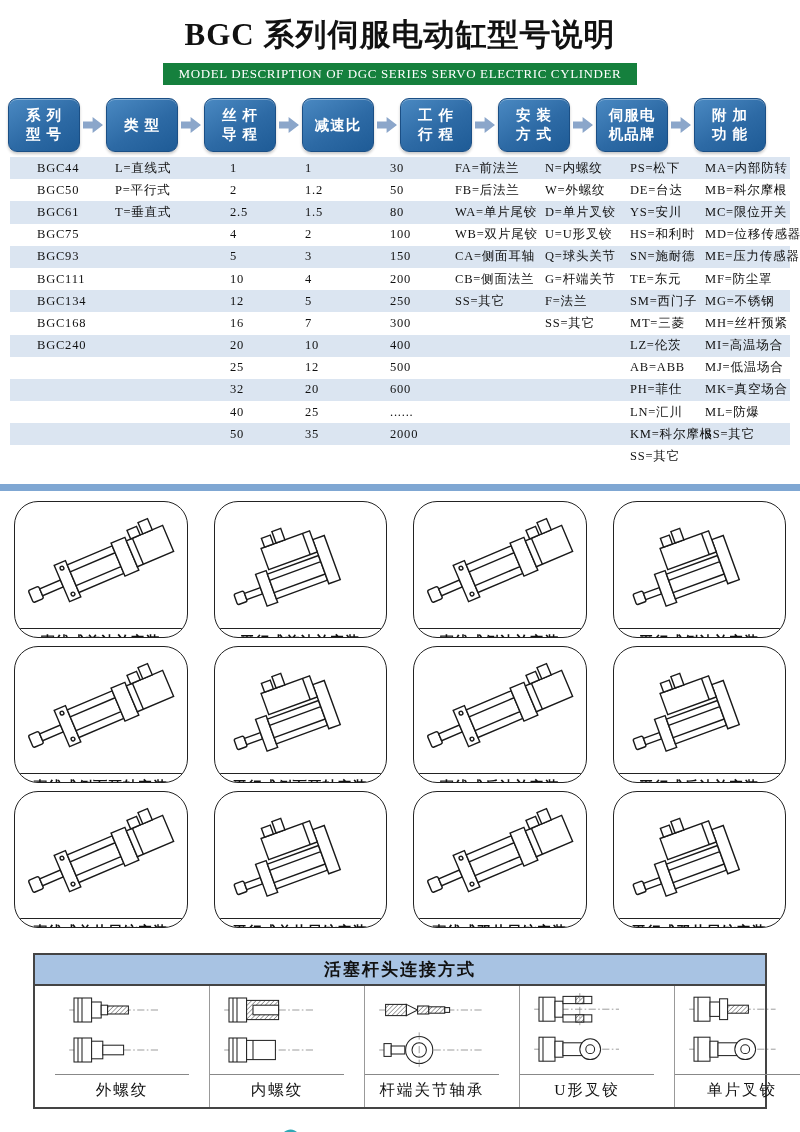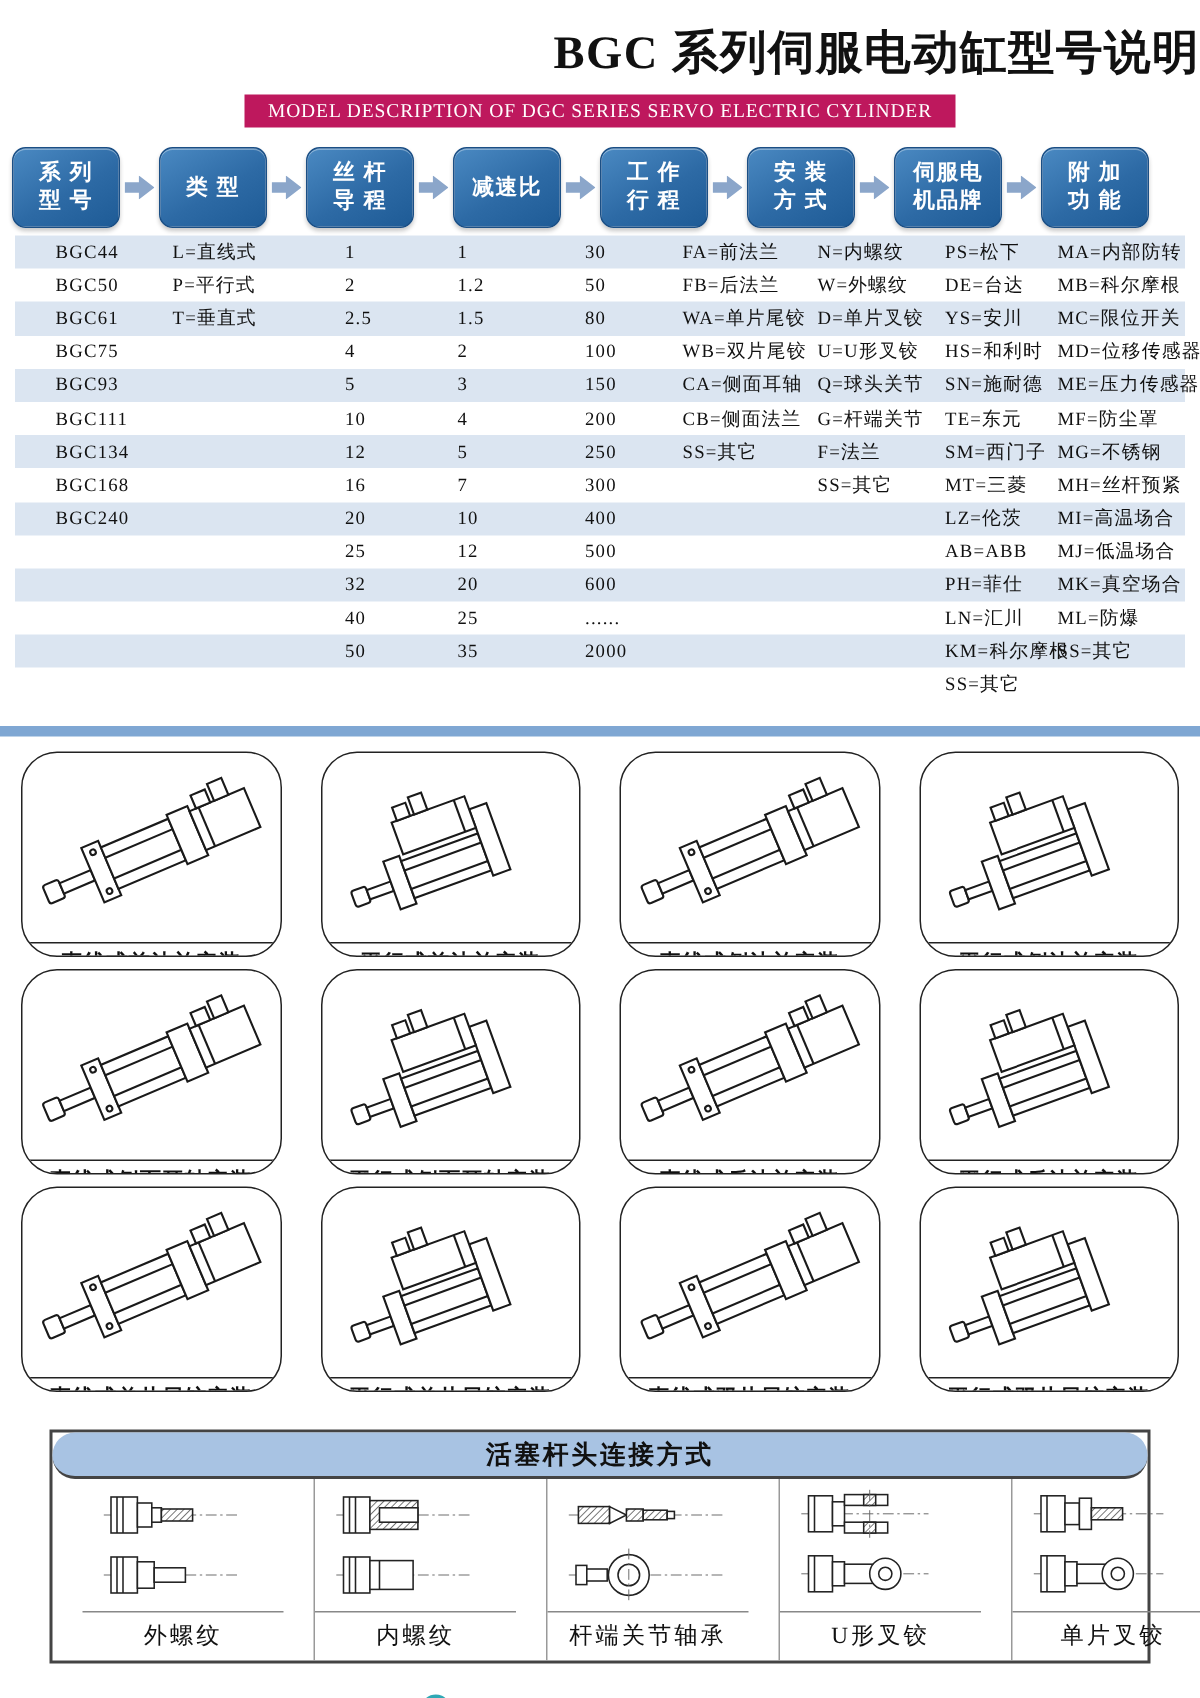--- a/index.html
+++ b/index.html
@@ -2,23 +2,23 @@
 <html><head>
 <meta charset="utf-8">
 <style>
   * { margin:0; padding:0; box-sizing:border-box; }
   html,body { width:800px; background:#fff; }
   body { height:1132px; overflow:hidden; font-family:"Liberation Serif","DejaVu Serif",serif; color:#111; }
   .page { position:relative; width:800px; height:1132px; }
 
   .defs { position:absolute; width:0; height:0; overflow:hidden; }
 
-  .title { text-align:right; margin:14px 0 7px; font-size:31px; font-weight:bold; letter-spacing:1px; }
+  .title { text-align:center; margin:14px 0 7px; font-size:31px; font-weight:bold; letter-spacing:1px; }
   .subtitle-row { text-align:center; }
-  .subtitle { display:inline-block; background:#be185d; color:#fff; font-size:13px;
+  .subtitle { display:inline-block; background:#15803d; color:#fff; font-size:13px;
               padding:3px 16px; letter-spacing:.6px; }
 
   
   .flow { display:flex; width:784px; margin:13px auto 0; align-items:center; }
   .flow-unit { flex:1; display:flex; align-items:center; }
   .flow-box { flex:1; height:54px; border-radius:9px; display:flex; align-items:center; justify-content:center;
               background:linear-gradient(150deg,#4a89c2 0%,#2d6aa5 55%,#1e5b96 100%);
               border:1px solid #1b4f85; box-shadow:inset 0 1px 0 rgba(255,255,255,.35), 0 2px 3px rgba(0,0,0,.22);
               color:#fff; font-family:"Liberation Sans",sans-serif; font-weight:bold; font-size:14.5px;
               line-height:1.3; white-space:pre-line; text-align:center; letter-spacing:1px; }
@@ -41,21 +41,21 @@
            grid-auto-rows:137px; column-gap:26px; row-gap:8px; }
   .card { border:1.6px solid #222; border-radius:24px; display:flex; flex-direction:column; overflow:hidden; background:#fff; }
   .card-art { flex:1; display:flex; align-items:center; justify-content:center; padding:4px 6px 0; }
   .card-art svg { width:100%; height:100%; }
   .card-caption { border-top:1.6px solid #222; height:27px; flex:none; display:flex; align-items:center;
                   justify-content:center; font-size:14px; font-weight:600; letter-spacing:1px; }
 
   
   .conn { width:734px; margin:25px auto 0; border:2px solid #444; background:#fff; }
   .conn-title { background:#a8c3e3; border-bottom:2px solid #444; height:31px; display:flex; align-items:center;
-                justify-content:center; font-size:17px; font-weight:bold; letter-spacing:2px;border-radius:15px; }
+                justify-content:center; font-size:17px; font-weight:bold; letter-spacing:2px; }
   .conn-grid { display:grid; grid-template-columns:1.1fr 1fr 1.08fr 1fr .97fr; }
   .conn-cell { display:flex; flex-direction:column;margin-left:20px; }
   .conn-cell + .conn-cell { border-left:1px solid #999; }
   .conn-art { height:88px; display:flex; align-items:center; justify-content:center; padding:4px 8px; }
   .conn-art svg { width:118px; height:80px; }
   .conn-label { border-top:1px solid #888; height:33px; display:flex; align-items:center; justify-content:center;
                 font-size:15.5px; letter-spacing:2px; }
 
   
   .footer { width:746px; margin:19px auto 0; display:flex; align-items:center; gap:9px; }

